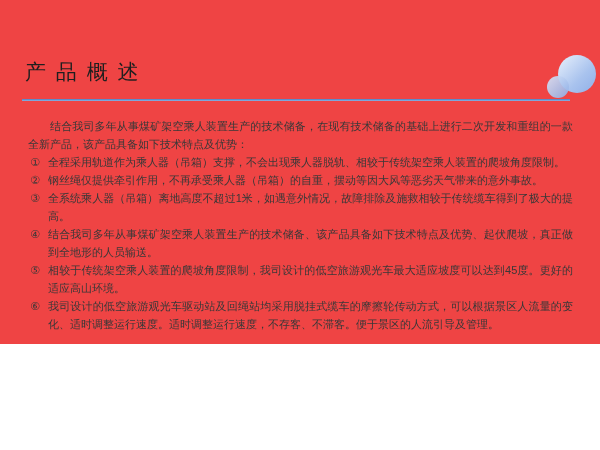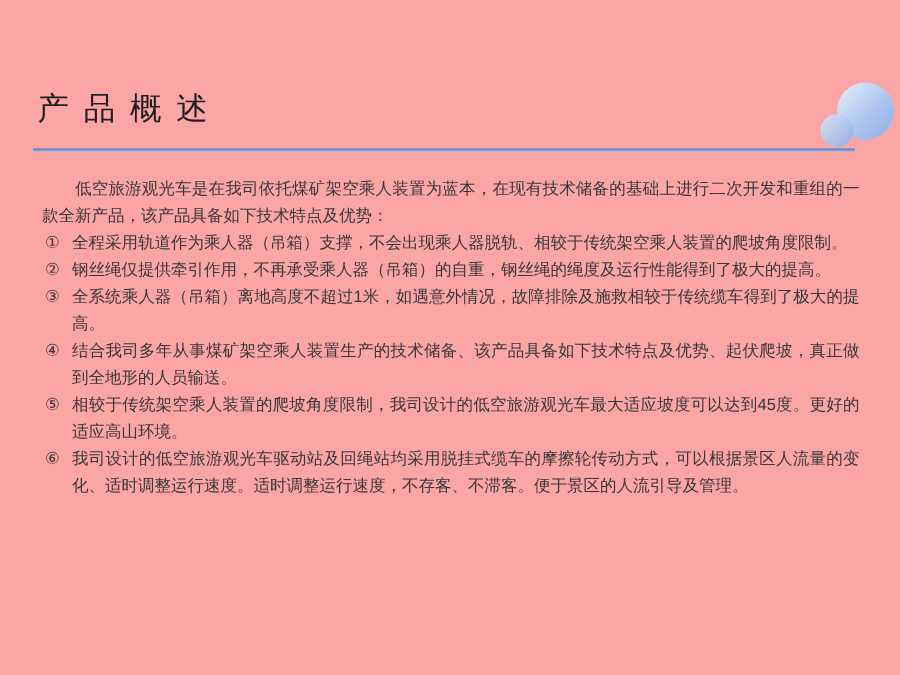--- a/index.html
+++ b/index.html
@@ -3,22 +3,22 @@
 <meta charset="utf-8">
 <style>
   html, body {
     margin: 0;
     padding: 0;
     background: #ffffff;
   }
   .slide {
     position: relative;
     width: 600px;
-    height: 450px;
-    background: #fca5a5;
+    height: 344px;
+    background: #ef4444;
     overflow: hidden;
     font-family: "Liberation Sans", "DejaVu Sans", sans-serif;
   }
   .page-title {
     position: absolute;
     left: 25px;
     top: 58px;
     font-size: 21px;
     font-weight: 500;
     color: #1f1f1f;
@@ -88,30 +88,30 @@
 <div class="slide">
 
   <div class="page-title">产 品 概 述</div>
 
   <div class="title-underline"></div>
 
   <div class="circle-large"></div>
   <div class="circle-small"></div>
 
   <div class="body-text">
-    <p class="intro">低空旅游观光车是在我司依托煤矿架空乘人装置为蓝本，在现有技术储备的基础上进行二次开发和重组的一款全新产品，该产品具备如下技术特点及优势：</p>
+    <p class="intro">结合我司多年从事煤矿架空乘人装置生产的技术储备，在现有技术储备的基础上进行二次开发和重组的一款全新产品，该产品具备如下技术特点及优势：</p>
 
     <ol class="feature-list">
         <li class="feature-item">
         <span class="feature-num">①</span>
         <span class="feature-text">全程采用轨道作为乘人器（吊箱）支撑，不会出现乘人器脱轨、相较于传统架空乘人装置的爬坡角度限制。</span>
       </li>
         <li class="feature-item">
         <span class="feature-num">②</span>
-        <span class="feature-text">钢丝绳仅提供牵引作用，不再承受乘人器（吊箱）的自重，钢丝绳的绳度及运行性能得到了极大的提高。</span>
+        <span class="feature-text">钢丝绳仅提供牵引作用，不再承受乘人器（吊箱）的自重，摆动等因大风等恶劣天气带来的意外事故。</span>
       </li>
         <li class="feature-item">
         <span class="feature-num">③</span>
         <span class="feature-text">全系统乘人器（吊箱）离地高度不超过1米，如遇意外情况，故障排除及施救相较于传统缆车得到了极大的提高。</span>
       </li>
         <li class="feature-item">
         <span class="feature-num">④</span>
         <span class="feature-text">结合我司多年从事煤矿架空乘人装置生产的技术储备、该产品具备如下技术特点及优势、起伏爬坡，真正做到全地形的人员输送。</span>
       </li>
         <li class="feature-item">

